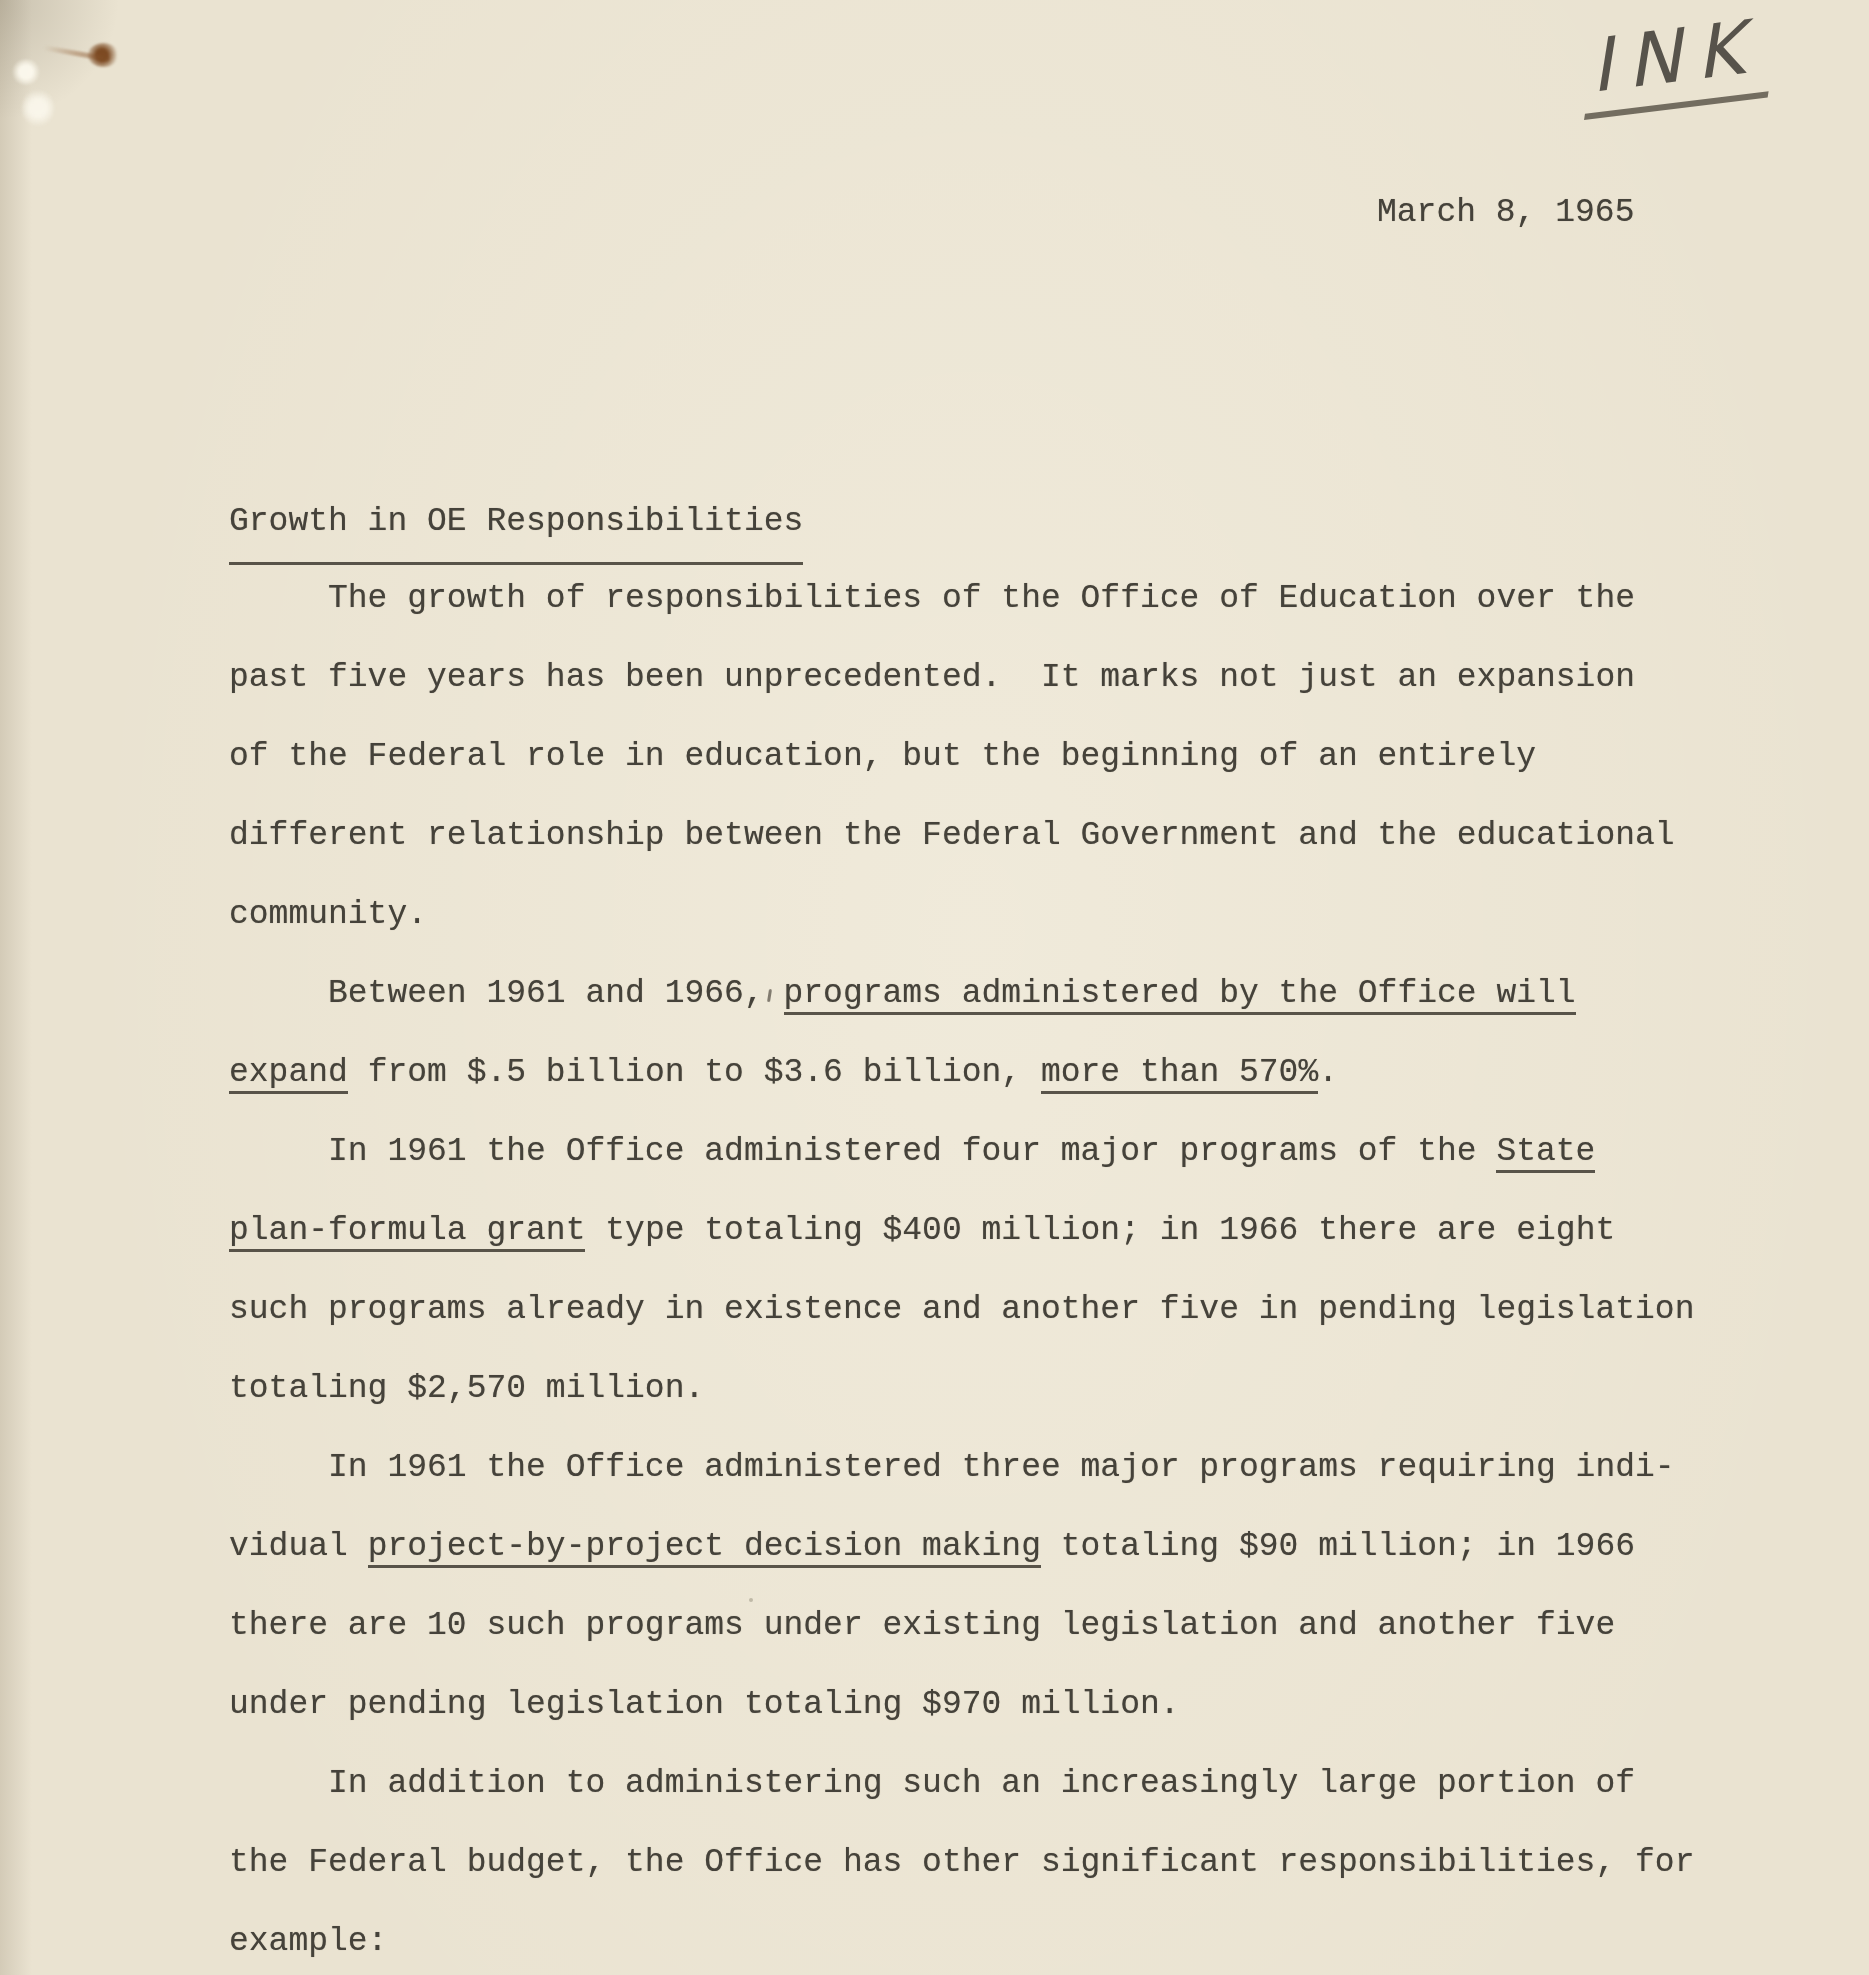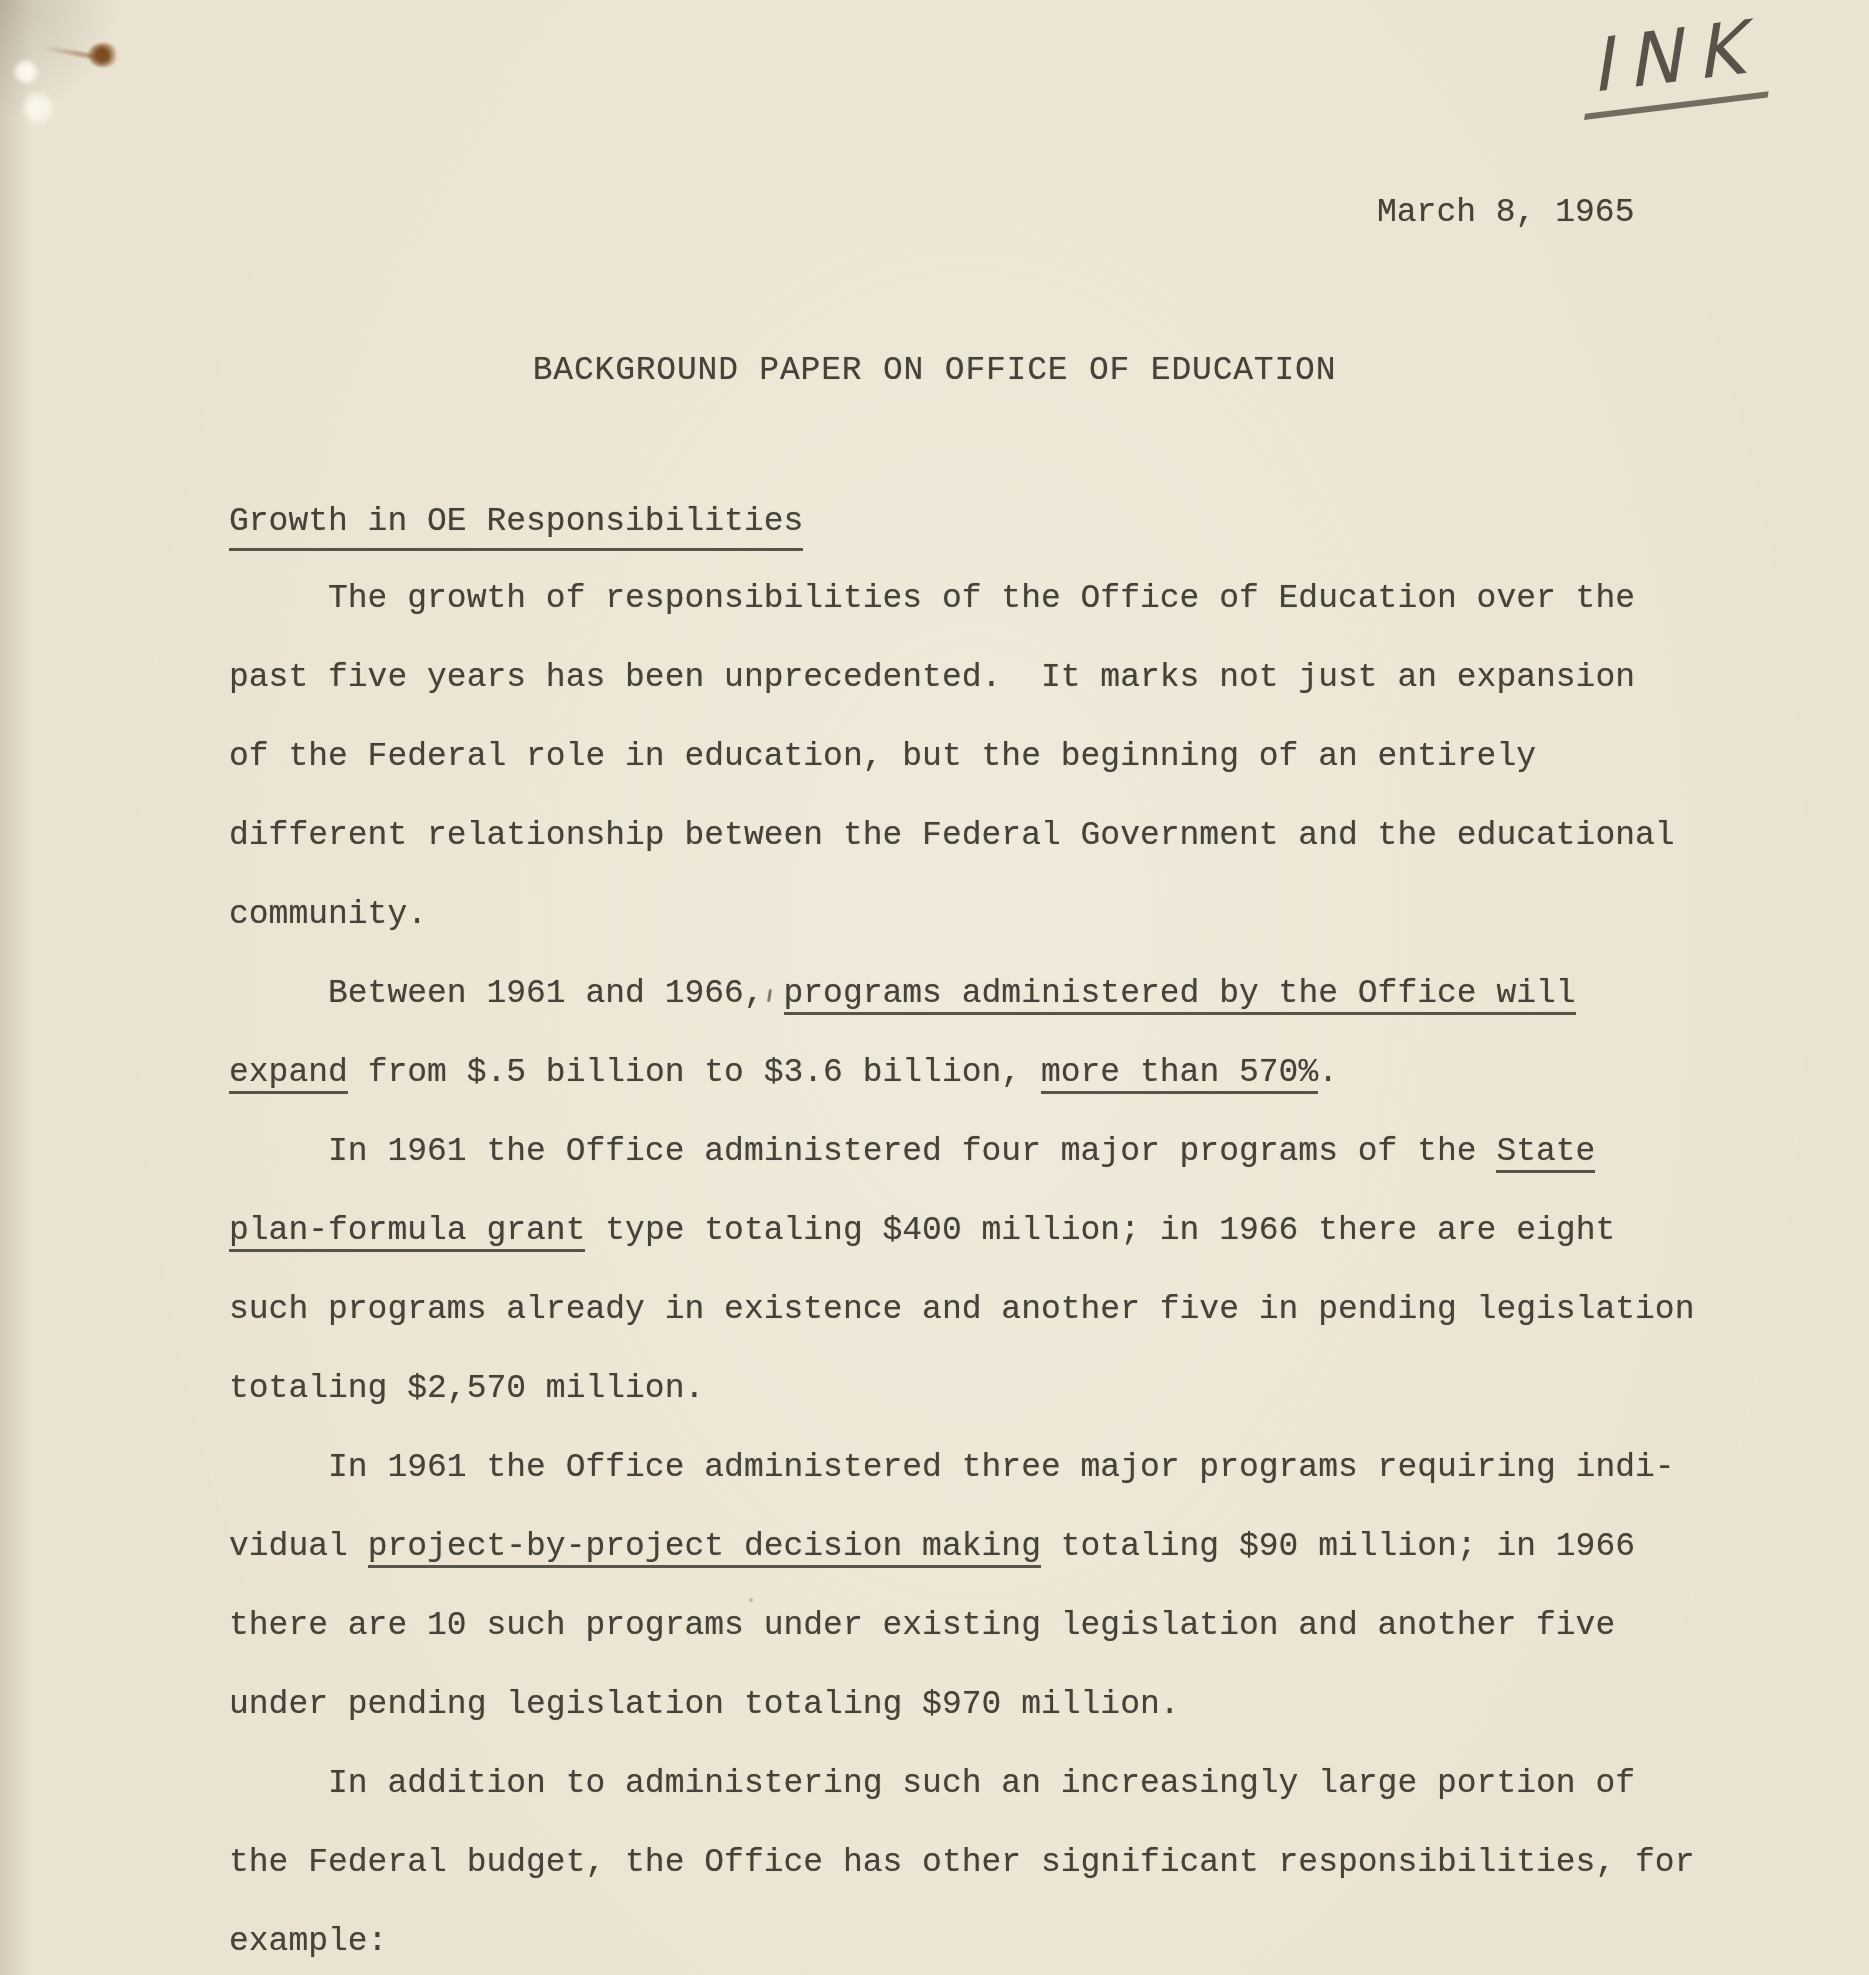--- a/index.html
+++ b/index.html
@@ -18,21 +18,21 @@
   }
   .typed{
     white-space:pre;
     font-size:33px;
     text-shadow:0 0 0.8px rgba(60,55,45,.45);
   }
   .u{border-bottom:3.2px solid rgba(62,58,48,.85);}
   .date{position:absolute;left:1377px;top:194px;}
   .title{position:absolute;left:0;top:352px;width:100%;text-align:center;letter-spacing:0.8px;}
   .heading{position:absolute;left:229px;top:503px;}
-  .heading .u{padding-bottom:8px;}
+  .heading .u{padding-bottom:22px;}
   .bodytext{position:absolute;left:229px;top:559px;}
   .bodytext .tline{line-height:79px;height:79px;}
   .ink-note{
     position:absolute;left:1584px;top:28px;
     font-family:"DejaVu Sans",sans-serif;
     font-size:73px;line-height:79px;
     letter-spacing:15px;
     color:var(--pencil,#57534b);
     transform:rotate(-7deg) skewX(-16deg);
     transform-origin:left bottom;
@@ -77,20 +77,19 @@
   <div class="stain-rust"></div>
   <div class="stain-streak"></div>
   <div class="blemish-1"></div>
   <div class="blemish-2"></div>
   <div class="stray-tick"></div>
   <div class="speck"></div>
 
   <div class="ink-note">INK</div>
 
   <div class="typed date">March 8, 1965</div>
-  <div class="typed title">BACKGROUND PAPER ON OFFICE OF EDUCATION</div>
 
   <div class="typed heading"><span class="u">Growth in OE Responsibilities</span></div>
 
   <div class="typed bodytext" id="body-lines"><div class="tline"><span>     The growth of responsibilities of the Office of Education over the</span></div><div class="tline"><span>past five years has been unprecedented.  It marks not just an expansion</span></div><div class="tline"><span>of the Federal role in education, but the beginning of an entirely</span></div><div class="tline"><span>different relationship between the Federal Government and the educational</span></div><div class="tline"><span>community.</span></div><div class="tline"><span>     Between 1961 and 1966, </span><span class="u">programs administered by the Office will</span></div><div class="tline"><span class="u">expand</span><span> from $.5 billion to $3.6 billion, </span><span class="u">more than 570%</span><span>.</span></div><div class="tline"><span>     In 1961 the Office administered four major programs of the </span><span class="u">State</span></div><div class="tline"><span class="u">plan-formula grant</span><span> type totaling $400 million; in 1966 there are eight</span></div><div class="tline"><span>such programs already in existence and another five in pending legislation</span></div><div class="tline"><span>totaling $2,570 million.</span></div><div class="tline"><span>     In 1961 the Office administered three major programs requiring indi-</span></div><div class="tline"><span>vidual </span><span class="u">project-by-project decision making</span><span> totaling $90 million; in 1966</span></div><div class="tline"><span>there are 10 such programs under existing legislation and another five</span></div><div class="tline"><span>under pending legislation totaling $970 million.</span></div><div class="tline"><span>     In addition to administering such an increasingly large portion of</span></div><div class="tline"><span>the Federal budget, the Office has other significant responsibilities, for</span></div><div class="tline"><span>example:</span></div></div>
 
 </div>
 
 
 </body></html>

